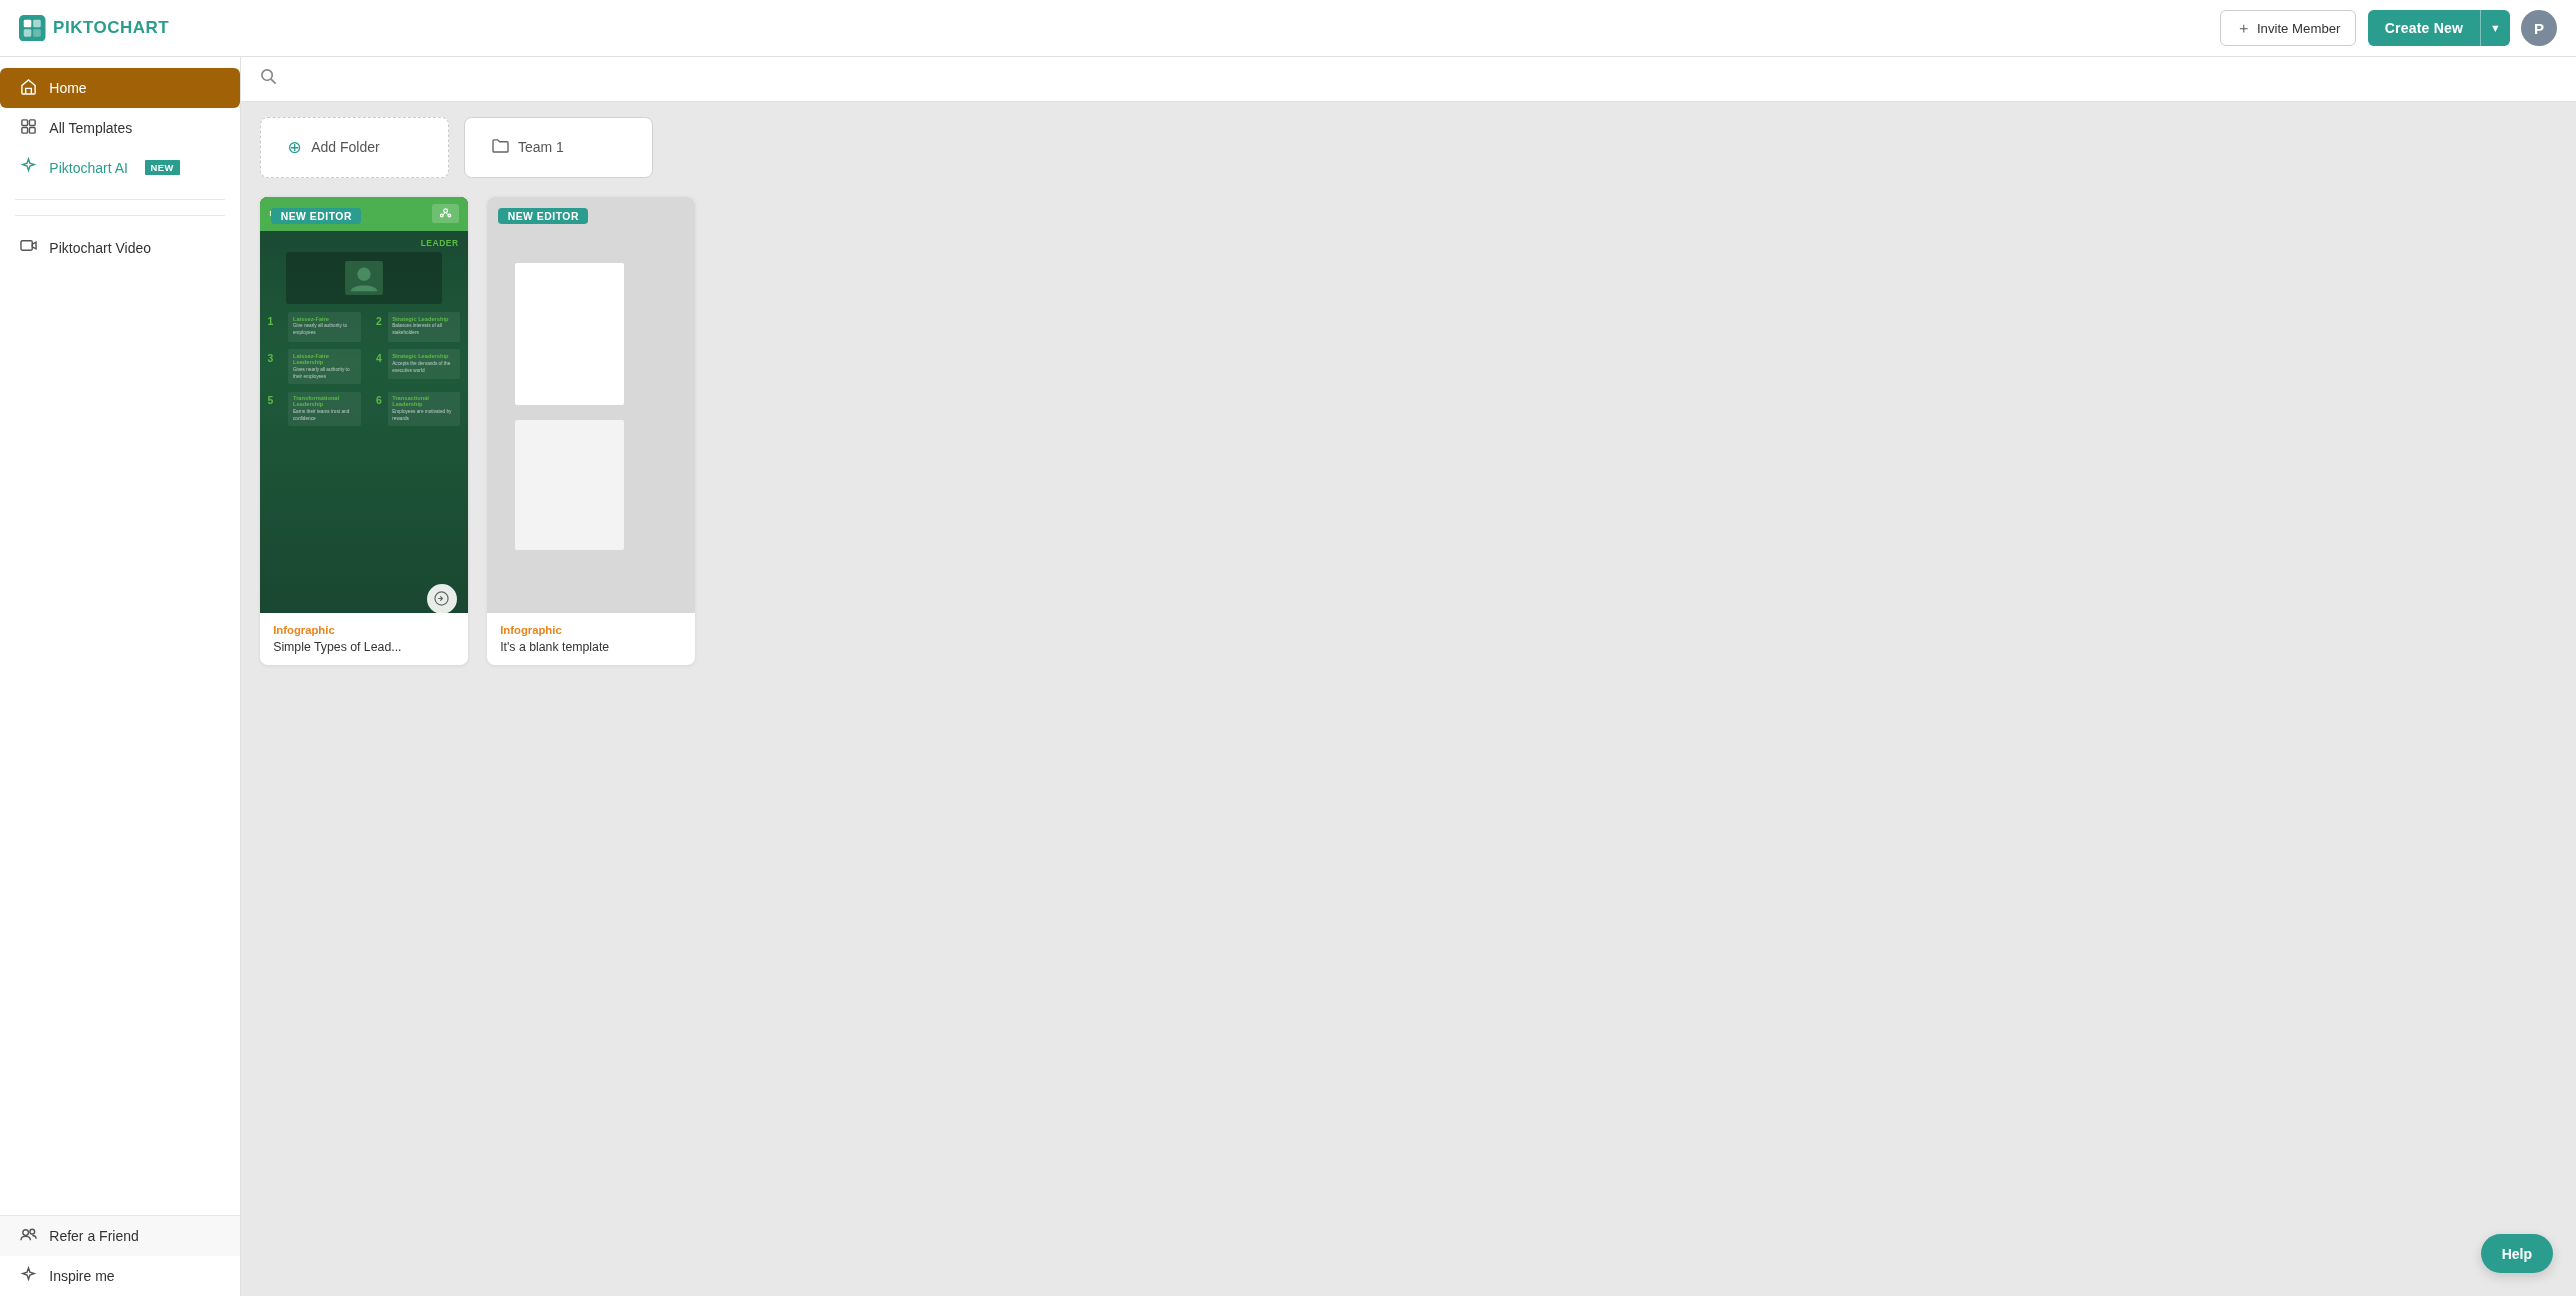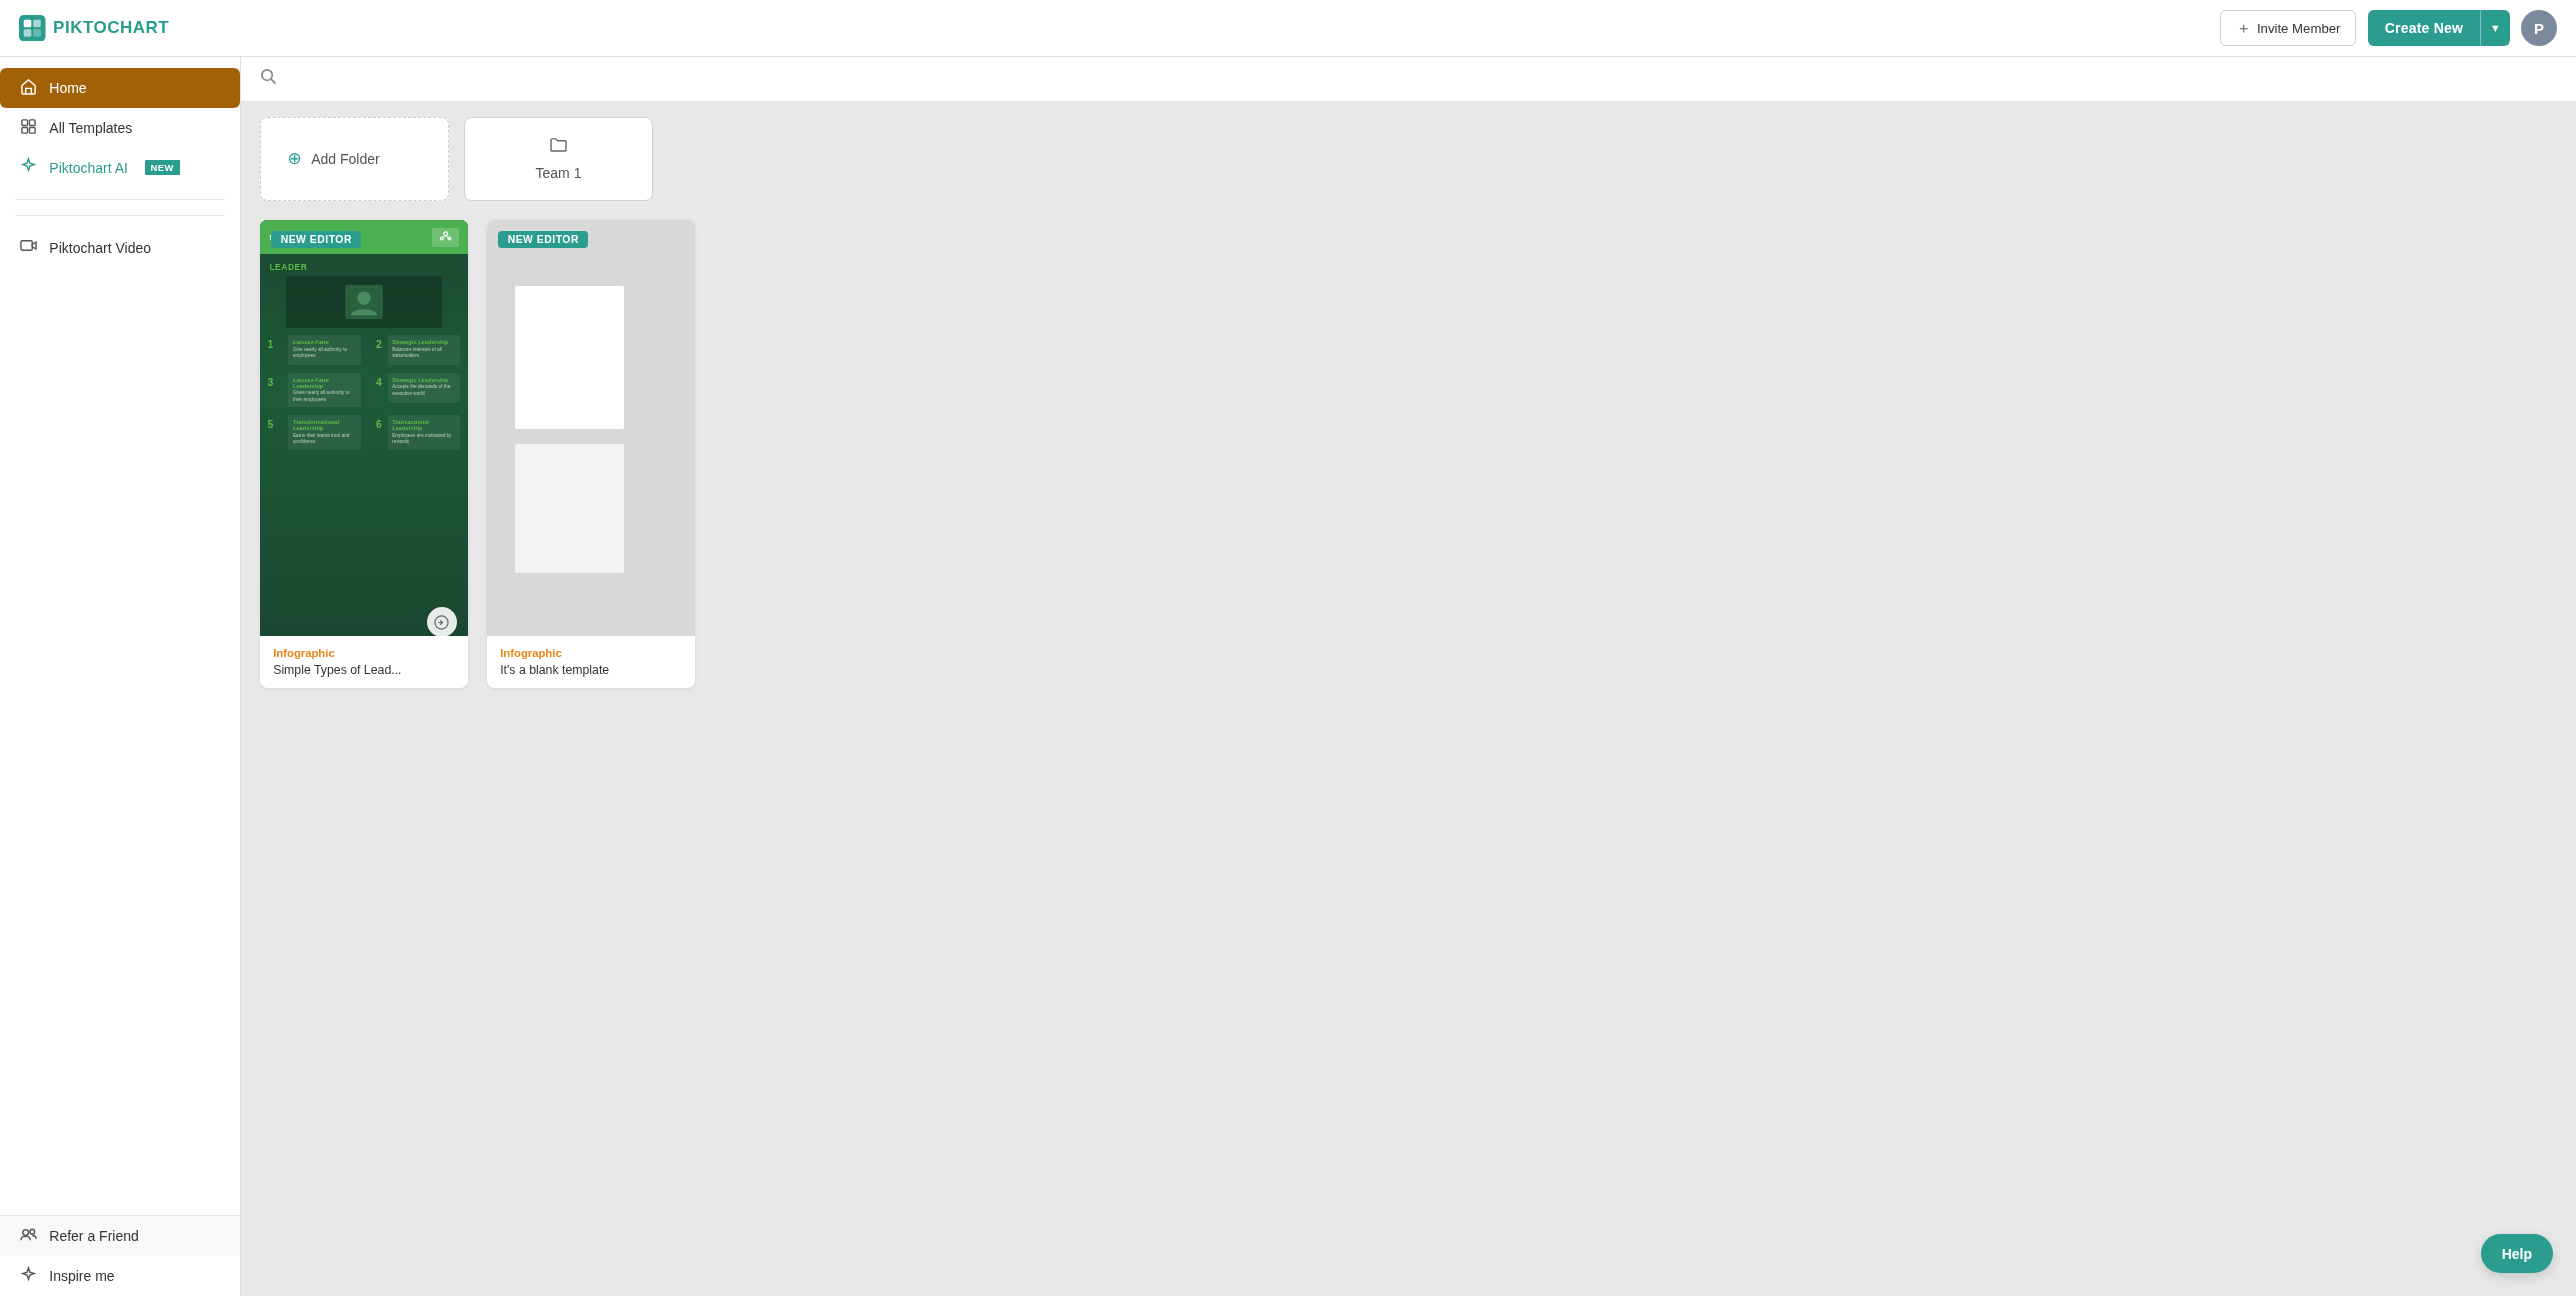--- a/index.html
+++ b/index.html
@@ -79,21 +79,21 @@
     .content-area { padding: 15px 19px; }
 
     
     .folders-row { display: flex; gap: 15px; margin-bottom: 19px; }
     .folder-card {
       background: #fff; border-radius: 7.6px; padding: 19px 26.5px;
       display: flex; align-items: center; gap: 9.4px; cursor: pointer;
       border: 1.9px dashed #ccc; font-size: 14px; font-weight: 500; color: #555;
       min-width: 189px; transition: border-color 0.15s;
     }
-    .folder-card.filled { border: 1.9px solid #d0d0d0; border-style: solid; flex-direction: column; }
+    .folder-card.filled { border: 1.9px solid #d0d0d0; border-style: solid; }
     .folder-icon { font-size: 16px; color: #666; }
     .add-icon { color: #2a9d8f; font-size: 17px; font-weight: 300; }
 
     
     .templates-row { display: flex; gap: 19px; flex-wrap: wrap; }
     .template-card {
       background: #fff; border-radius: 7.6px; overflow: hidden;
       width: 208px; cursor: pointer; box-shadow: 0 0.9px 3.8px rgba(0,0,0,0.08);
       transition: box-shadow 0.15s; position: relative;
     }
@@ -278,21 +278,21 @@
                 <div style="background:rgba(255,255,255,0.2);width:26.5px;height:19px;border-radius:2.8px;display:flex;align-items:center;justify-content:center;">
                   <svg width="13.2" height="13.2" viewBox="0 0 14 14" fill="none">
                       <circle cx="7" cy="4" r="2" stroke="white" stroke-width="1.2"></circle>
                       <circle cx="3" cy="9" r="1.5" stroke="white" stroke-width="1.2"></circle>
                       <circle cx="11" cy="9" r="1.5" stroke="white" stroke-width="1.2"></circle>
                       <path d="M3 9L7 6l4 3" stroke="white" stroke-width="1"></path>
                     </svg>
                 </div>
               </div>
 
-              <div style="color:#5dba45;font-size:8.5px;font-weight:700;text-align:left;padding:7.6px 9.4px 3.8px;text-transform:uppercase;letter-spacing:0.5px;">Leader</div>
+              <div style="color:#5dba45;font-size:8.5px;font-weight:700;text-align:right;padding:7.6px 9.4px 3.8px;text-transform:uppercase;letter-spacing:0.5px;">Leader</div>
 
               <div style="background:rgba(0,0,0,0.25);width:75%;margin:0 auto 7.6px;height:52px;border-radius:2.8px;display:flex;align-items:center;justify-content:center;overflow:hidden;">
                 <svg width="38" height="34" viewBox="0 0 40 36" fill="none">
                     <rect width="40" height="36" rx="2" fill="#2a6040"></rect>
                     <circle cx="20" cy="14" r="7" fill="#4a8a60"></circle>
                     <path d="M6 32c0-8 28-8 28 0" fill="#4a8a60"></path>
                   </svg>
               </div>
 
               <div style="display:flex;padding:0 7.6px 3.8px;gap:5.7px;align-items:flex-start;">

